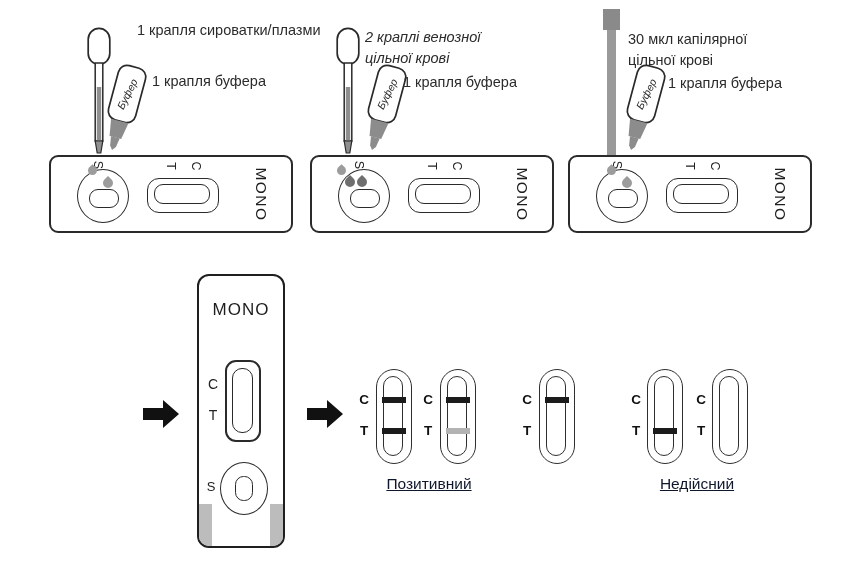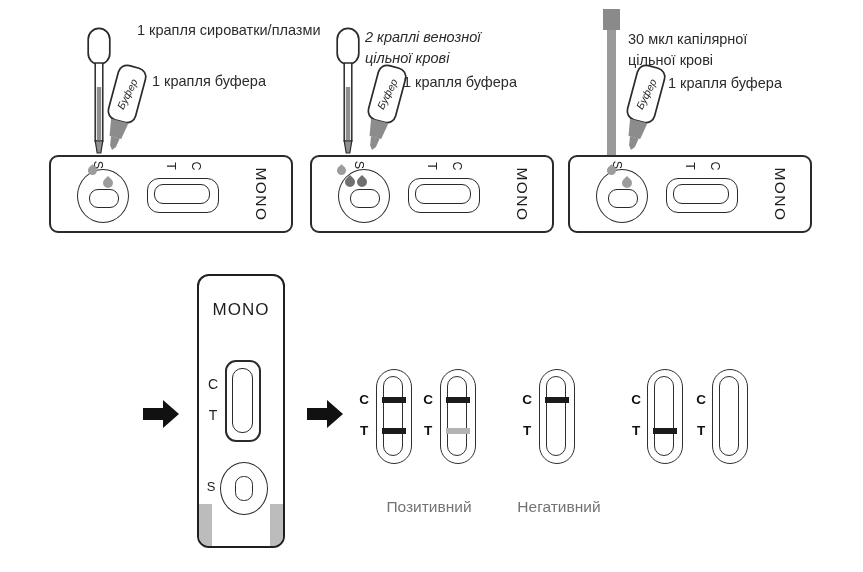--- a/index.html
+++ b/index.html
@@ -54,21 +54,21 @@
                 border:1.5px solid #2a2a2a;border-radius:8.5px;}
 
   .capsule{position:absolute;top:369px;width:34px;height:93px;background:#fff;
            border:1.6px solid #2f2f2f;border-radius:18px;}
   .cap-inner{position:absolute;left:6px;top:6px;width:18px;height:78px;background:#fff;
              border:1.4px solid #2f2f2f;border-radius:10px;}
   .line{position:absolute;left:5px;width:24px;height:6px;}
   .line-c{top:27px;}
   .line-t{top:58px;}
   .ctl{position:absolute;width:14px;text-align:center;font-weight:bold;font-size:13.5px;color:#111;}
-  .caption{position:absolute;top:498px;width:140px;text-align:center;font-size:15.5px;color:#737373;}
+  .caption{position:absolute;top:475px;width:140px;text-align:center;font-size:15.5px;color:#0f172a;text-decoration:underline;}
   svg{display:block;}
 </style>
 </head>
 <body>
 
 <div id="stage">
 
   <div class="abs" style="left:49px;top:0;width:260px;height:235px;">
 
     <svg class="abs" style="left:37px;top:27px;" width="26" height="129" viewBox="0 0 26 129">
@@ -215,29 +215,29 @@
   </div>
   <div class="caption" style="left:359px;">Позитивний</div>
 
   <div class="ctl" style="left:520px;top:392px;">C</div>
   <div class="ctl" style="left:520px;top:423px;">T</div>
   <div class="capsule" style="left:539px;">
     <div class="cap-inner"></div>
     <div class="line line-c" style="background: rgb(27, 27, 27);"></div>
 
   </div>
-  <div class="caption" style="left:489px;">Негативний</div>
 
   <div class="ctl" style="left:629px;top:392px;">C</div>
   <div class="ctl" style="left:629px;top:423px;">T</div>
   <div class="capsule" style="left:647px;">
     <div class="cap-inner"></div>
 
     <div class="line line-t" style="background: rgb(27, 27, 27);"></div>
   </div>
   <div class="ctl" style="left:694px;top:392px;">C</div>
   <div class="ctl" style="left:694px;top:423px;">T</div>
   <div class="capsule" style="left:712px;">
     <div class="cap-inner"></div>
 
   </div>
+  <div class="caption" style="left:627px;">Недійсний</div>
 
 </div>
 
 </body></html>

